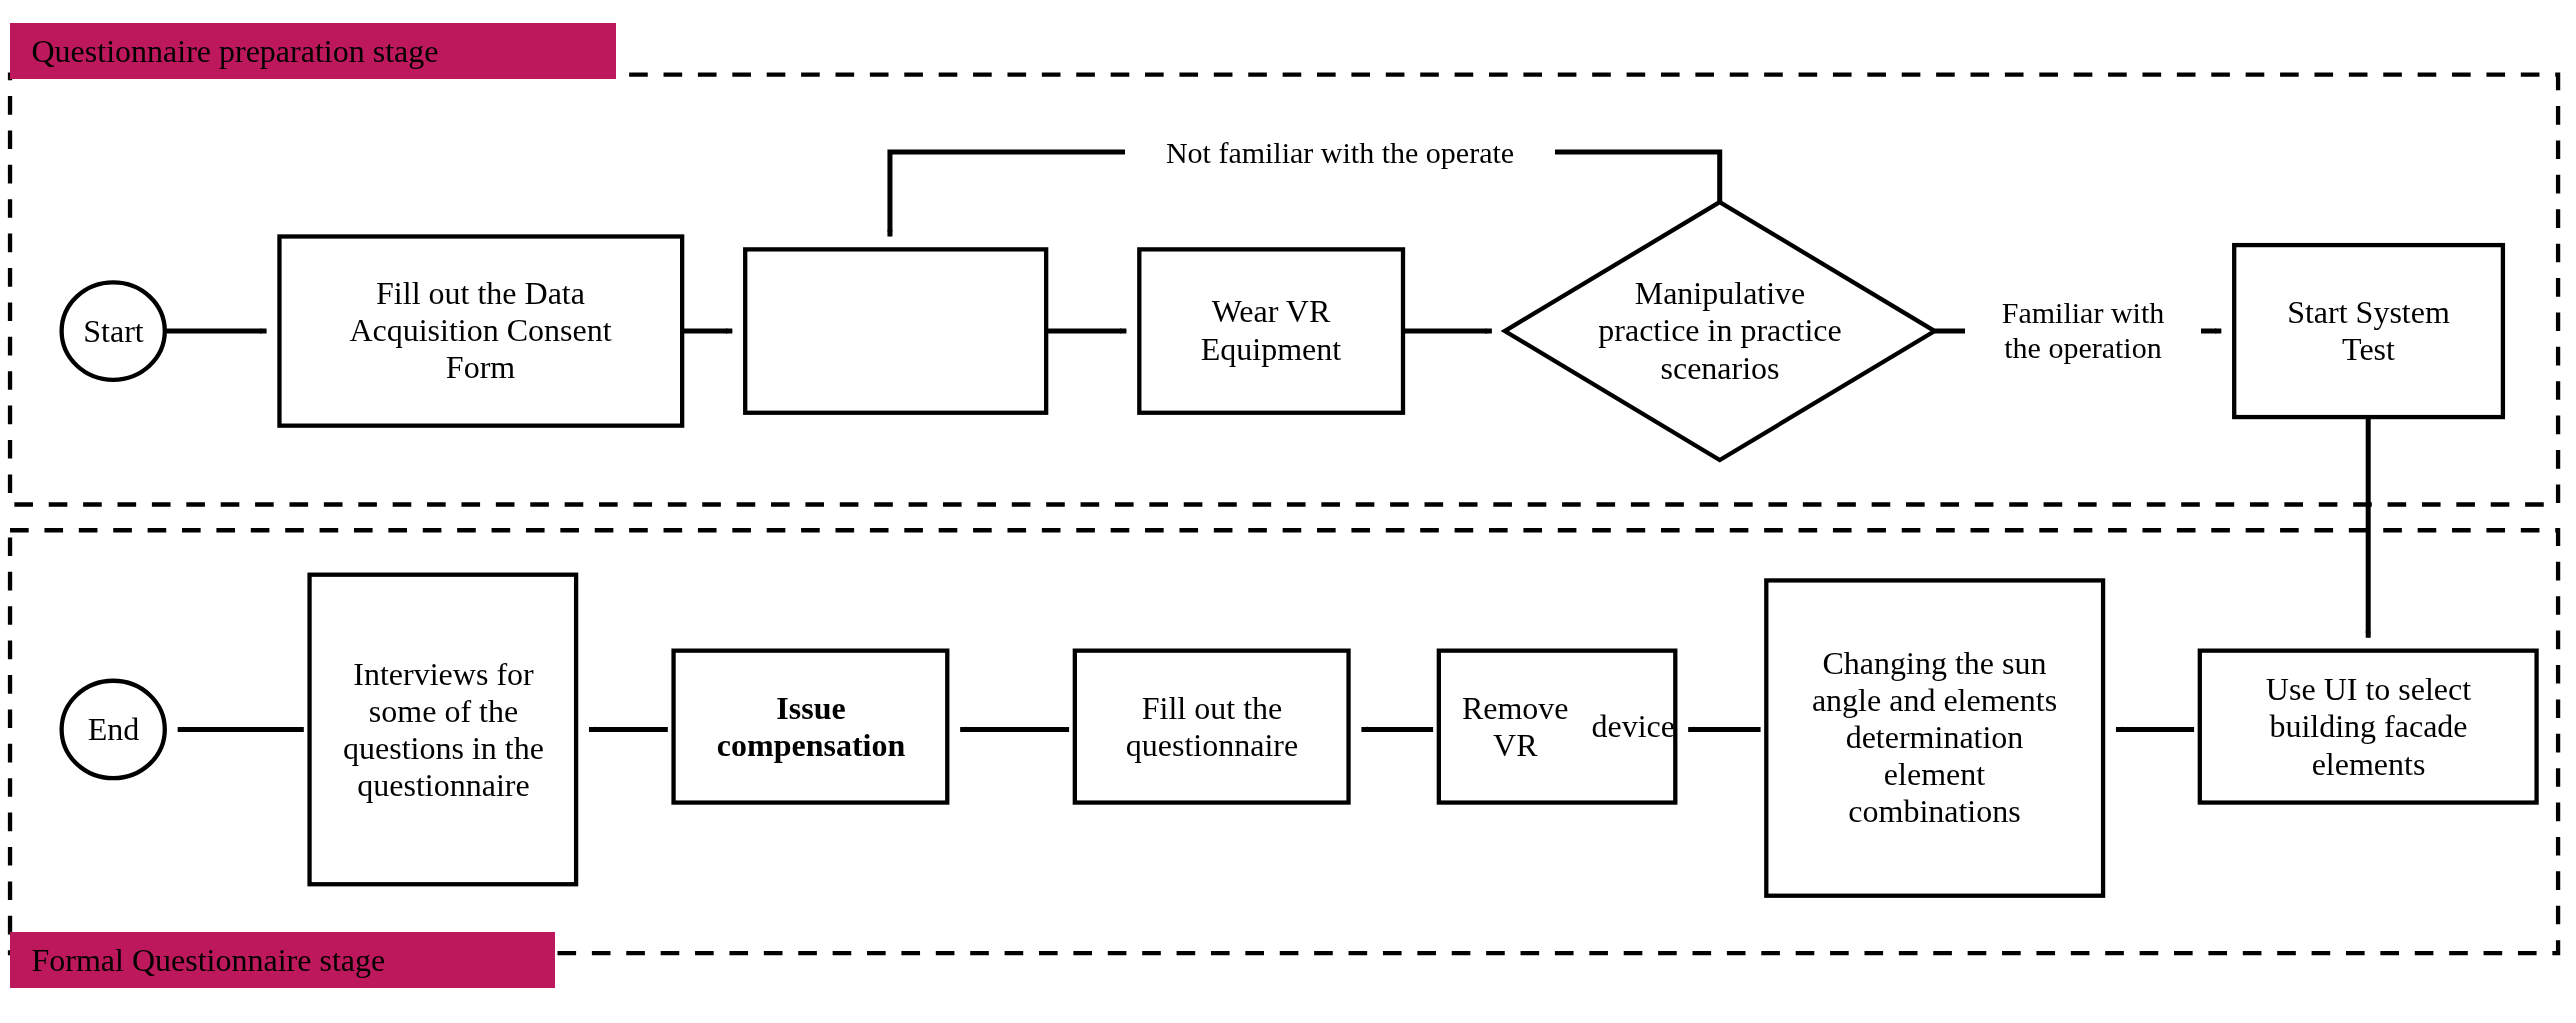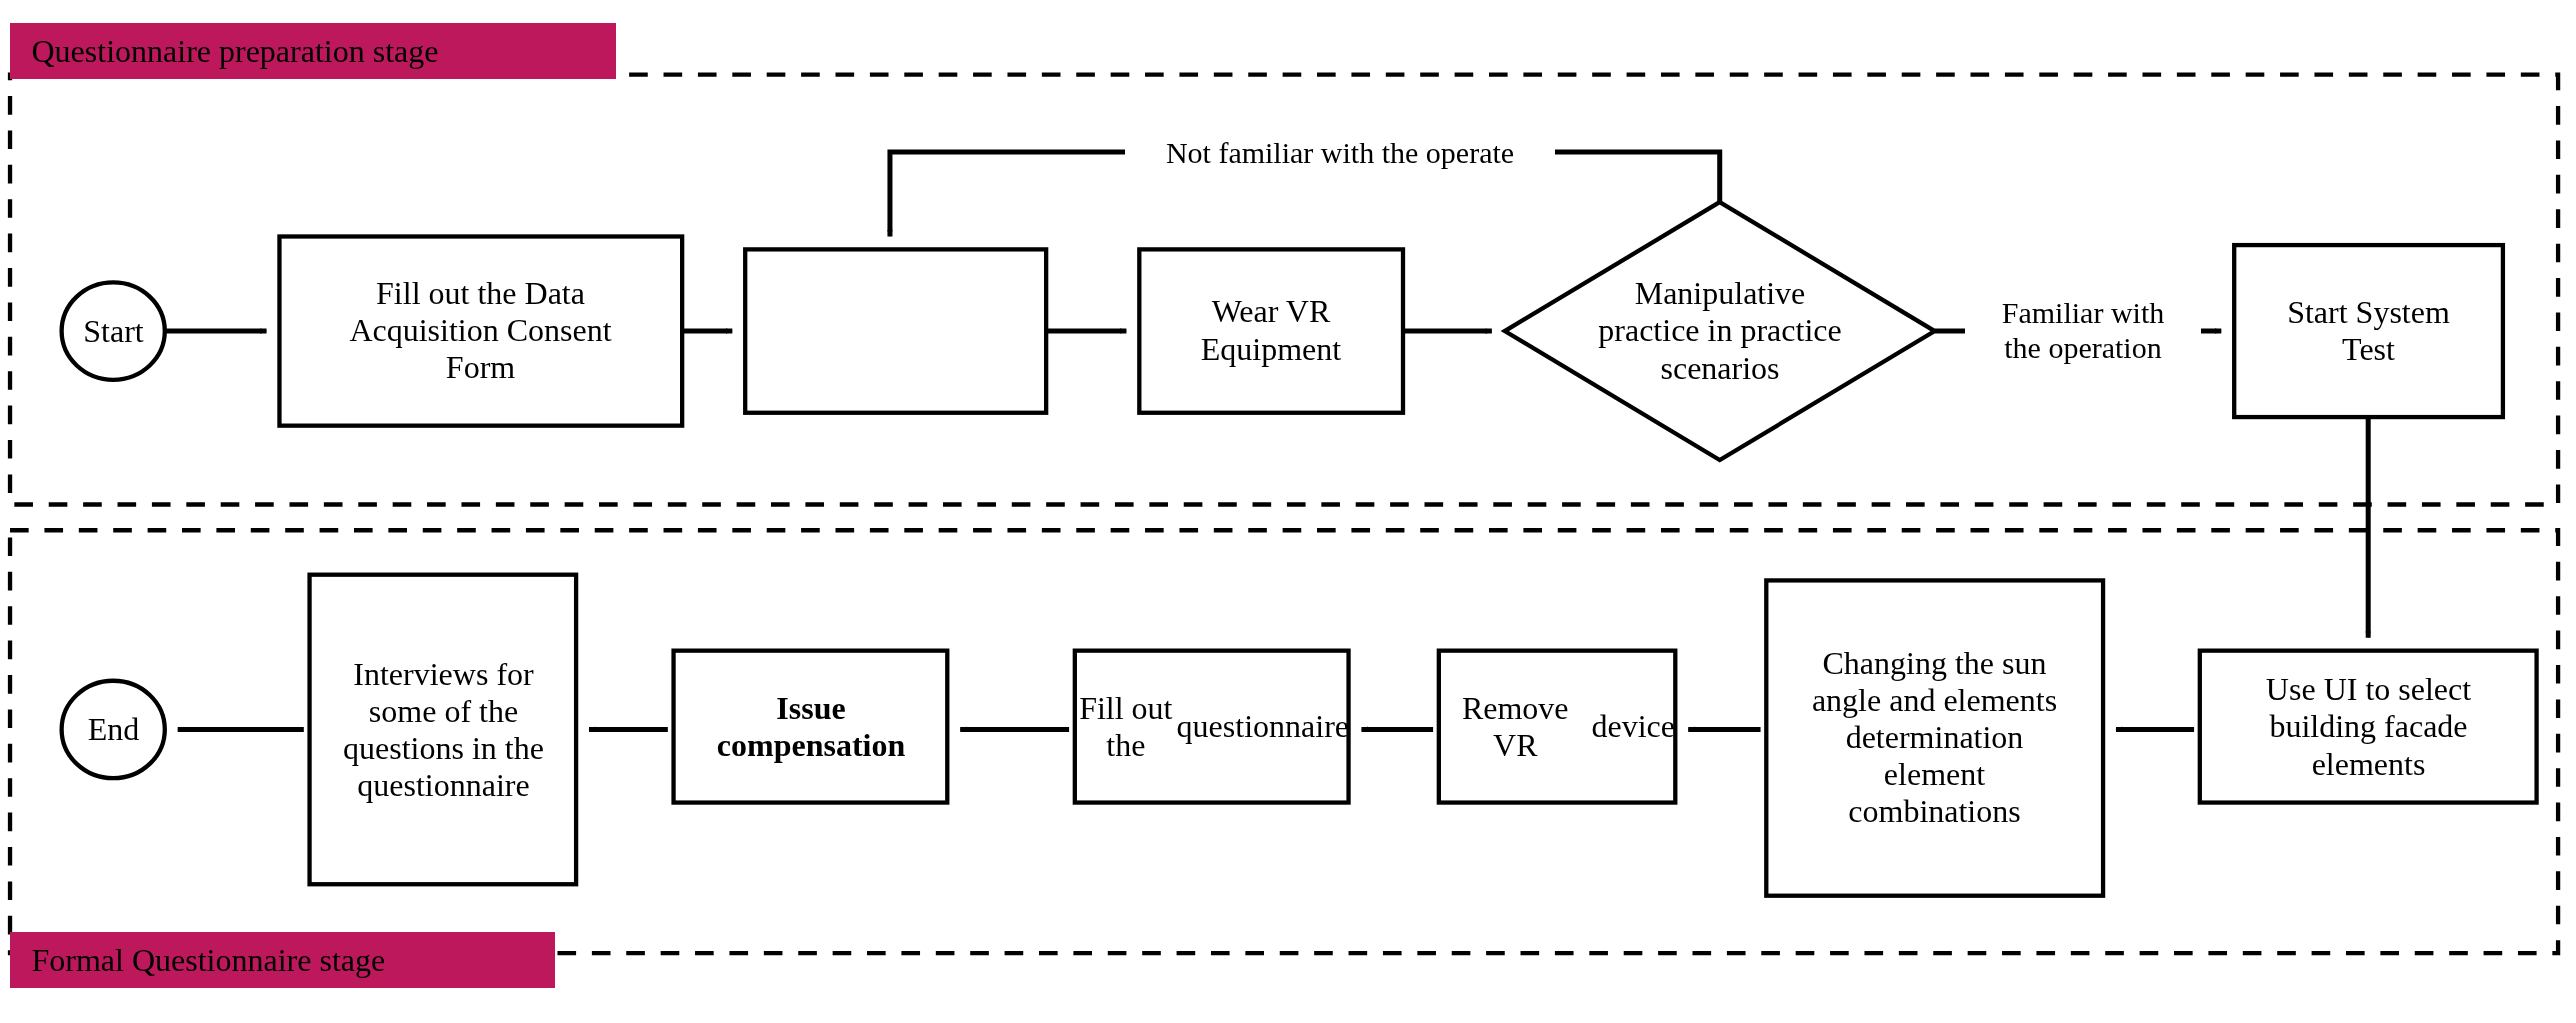--- a/index.html
+++ b/index.html
@@ -161,21 +161,21 @@
     <span>determination</span>
     <span>element</span>
     <span>combinations</span>
   </div>
 
   <div class="nodeText" style="left:1439px; top:651px; width:236px; height:152px; flex-direction:row;">
     <span>Remove VR</span>
     <span>device</span>
   </div>
 
-  <div class="nodeText" style="left:1075px; top:651px; width:274px; height:152px; ">
+  <div class="nodeText" style="left:1075px; top:651px; width:274px; height:152px; flex-direction:column;">
     <span>Fill out the</span>
     <span>questionnaire</span>
   </div>
 
   <div class="nodeText" style="left:674px; top:651px; width:274px; height:152px; flex-direction:column;font-weight:bold;">
     <span>Issue</span>
     <span>compensation</span>
   </div>
 
   <div class="nodeText" style="left:310px; top:575px; width:267px; height:310px; flex-direction:column;">

